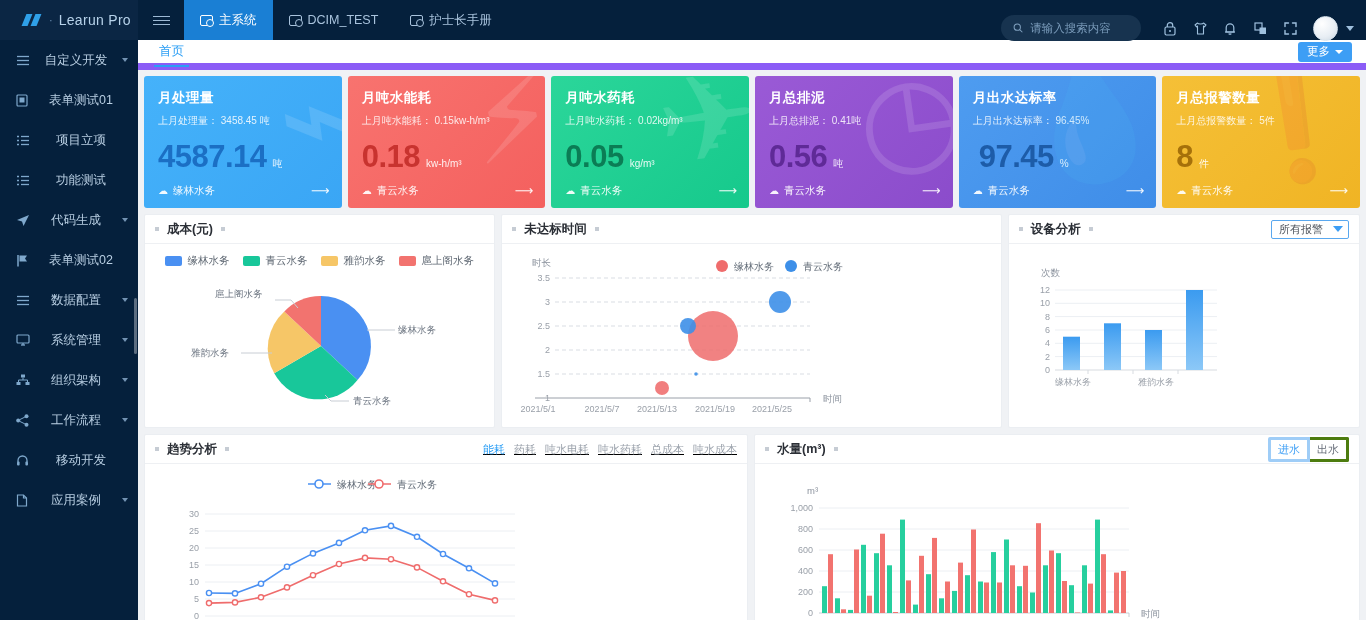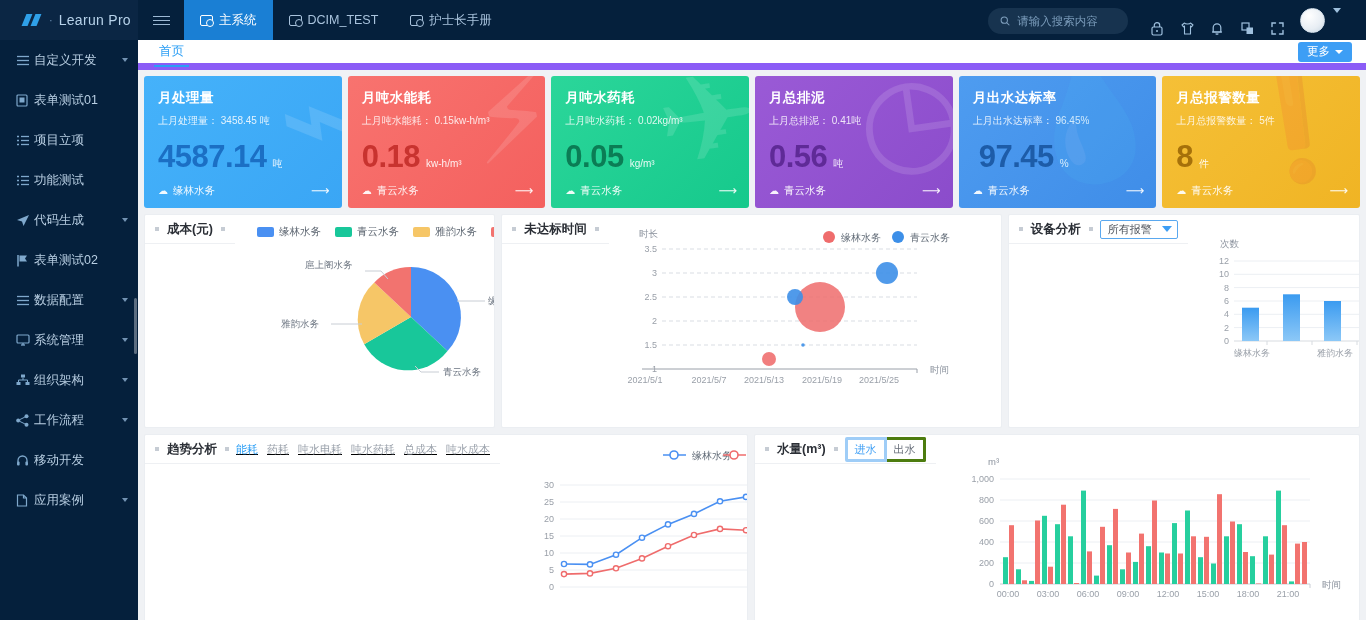--- a/index.html
+++ b/index.html
@@ -59,21 +59,21 @@
     position: relative; flex: none;
   }
   .mini-screen::after {
     content: ""; position: absolute; right: -2px; bottom: -2px;
     width: 6px; height: 6px; border-radius: 50%;
     border: 1.4px solid currentColor; background: #05203c;
   }
   .menu-tab.active .mini-screen::after { background: #1a7fd4; }
 
   .topbar-right {
-    margin-left: auto; display: flex; align-items: flex-start; gap: 0; padding-right: 25px; margin-top: 16px;
+    margin-left: auto; display: flex; align-items: center; gap: 0; padding-right: 12px; margin-top: 16px;
   }
   .search-box {
     width: 140px; height: 26px; border-radius: 13px; background: #17334f;
     display: flex; align-items: center; padding: 0 12px; gap: 7px; margin-right: 14px;
   }
   .search-box input {
     background: transparent; border: 0; outline: none; color: #8fb0cf;
     font-size: 11.5px; width: 100%; font-family: inherit;
   }
   .search-box input::placeholder { color: #7b9cbb; }
@@ -92,21 +92,21 @@
     border-top: 5px solid #9fc0de; cursor: pointer; margin-left: 5px;
   }
 
   
   .sidebar {
     position: absolute; left: 0; top: 40px; width: 138px; height: 580px;
     background: #05203c; overflow: hidden; z-index: 20;
   }
   .nav-item {
     display: flex; align-items: center; height: 40px; padding: 0 10px 0 16px;
-    color: #b9cfe3; font-size: 12.5px; cursor: pointer; position: relative;
+    color: #b9cfe3; font-size: 12.5px; cursor: pointer; position: relative; text-align: center;
   }
   .nav-ico { width: 18px; flex: none; color: #7fa8cc; font-size: 12px; display: flex; align-items: center; }
   .nav-label { flex: 1; white-space: nowrap; }
   .nav-arrow {
     width: 0; height: 0; border-left: 3.5px solid transparent; border-right: 3.5px solid transparent;
     border-top: 4px solid #7393b3; margin-left: 4px; flex: none;
   }
   .sb-scroll {
     position: absolute; right: 1px; top: 258px; width: 3px; height: 56px;
     background: rgba(255,255,255,.35); border-radius: 2px;
@@ -174,21 +174,21 @@
   .kpi.c3 .kpi-value { color: #5f2a97; }
   .kpi.c4 { background: linear-gradient(135deg,#4e9cf0 0%,#3f8de8 100%); }
   .kpi.c4 .kpi-value { color: #1d5ca8; margin-left: 6px; }
   .kpi.c5 { background: linear-gradient(135deg,#f5c037 0%,#f0b424 100%); }
   .kpi.c5 .kpi-value { color: #a6710a; }
 
   
   .panel-row { display: flex; gap: 6px; margin-top: 6px; }
   .panel {
     background: #ffffff; border-radius: 2px; border: 1px solid #ebeef2;
-    display: flex; flex-direction: row; overflow: hidden;
+    display: flex; flex-direction: column; overflow: hidden;
   }
   .panel-head {
     height: 29px; border-bottom: 1px solid #eef0f3; display: flex; align-items: center;
     padding: 0 10px; flex: none;
   }
   .dotsq { width: 4px; height: 4px; background: #c6ccd4; display: inline-block; flex: none; }
   .panel-title {
     font-size: 12.5px; font-weight: bold; color: #2b2f36; margin: 0 8px;
   }
   .panel-body { flex: 1; position: relative; padding: 6px 8px; }

